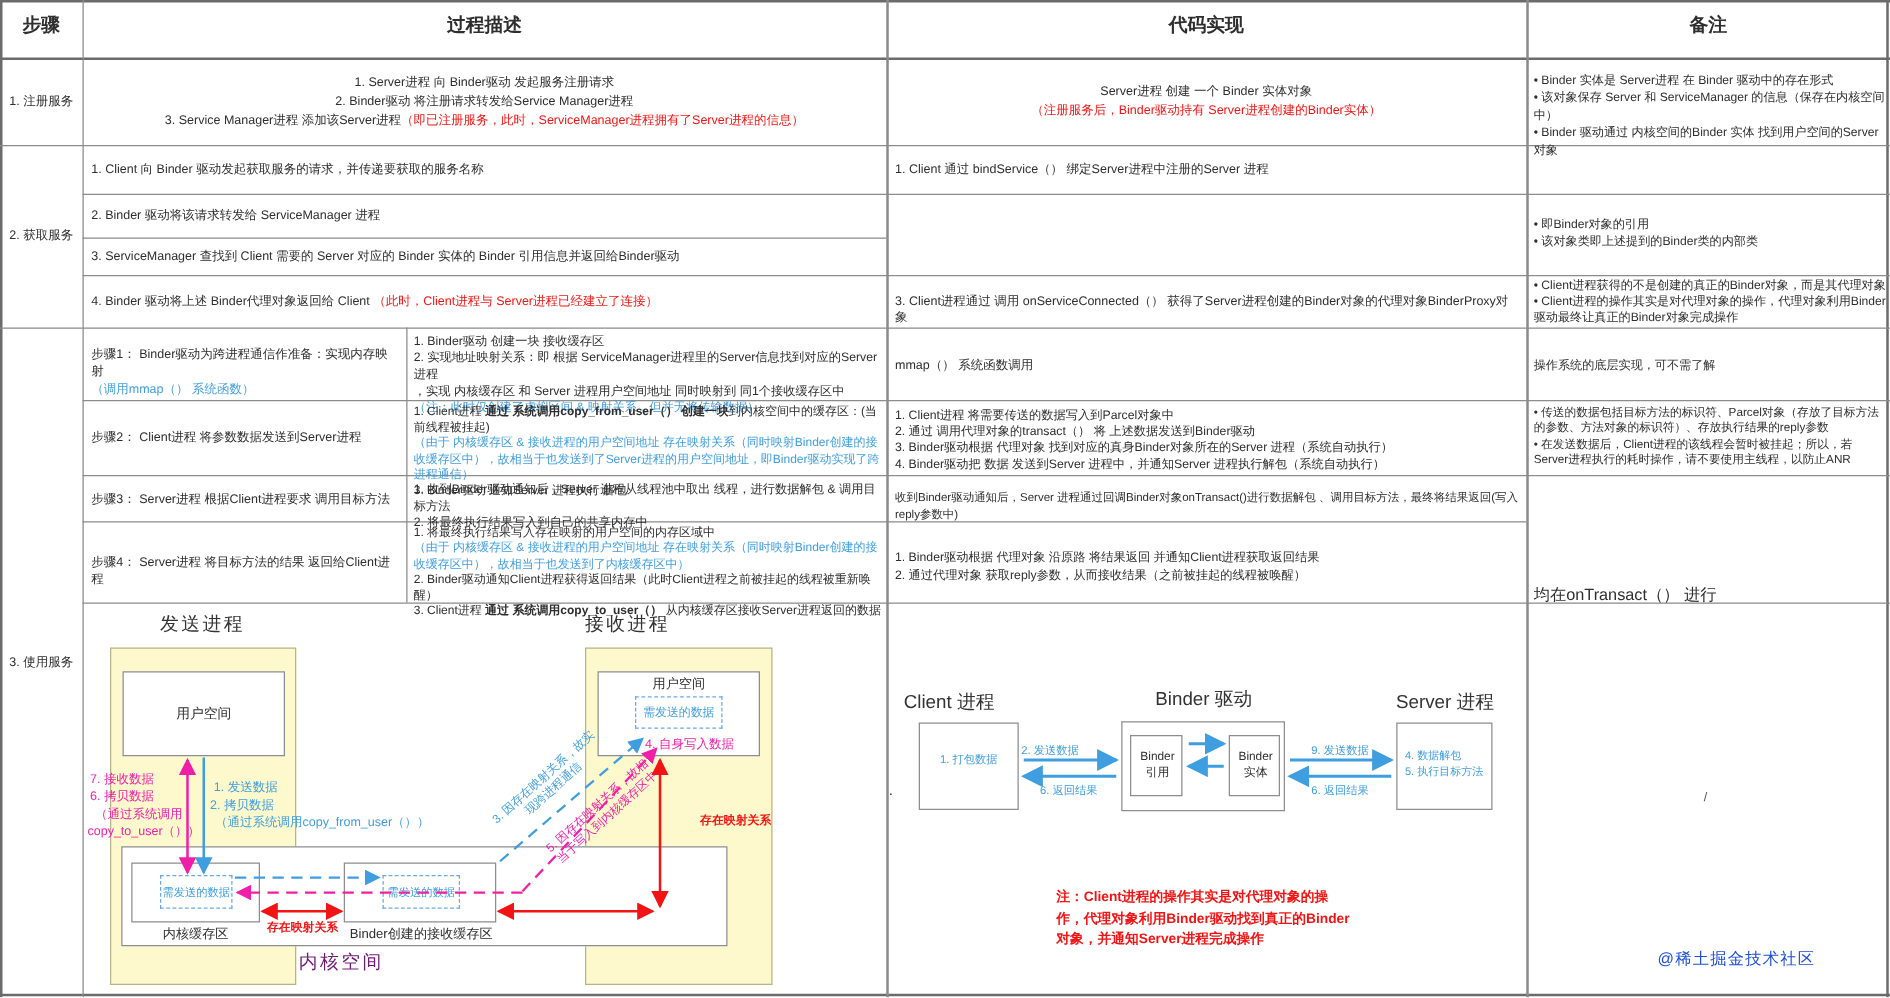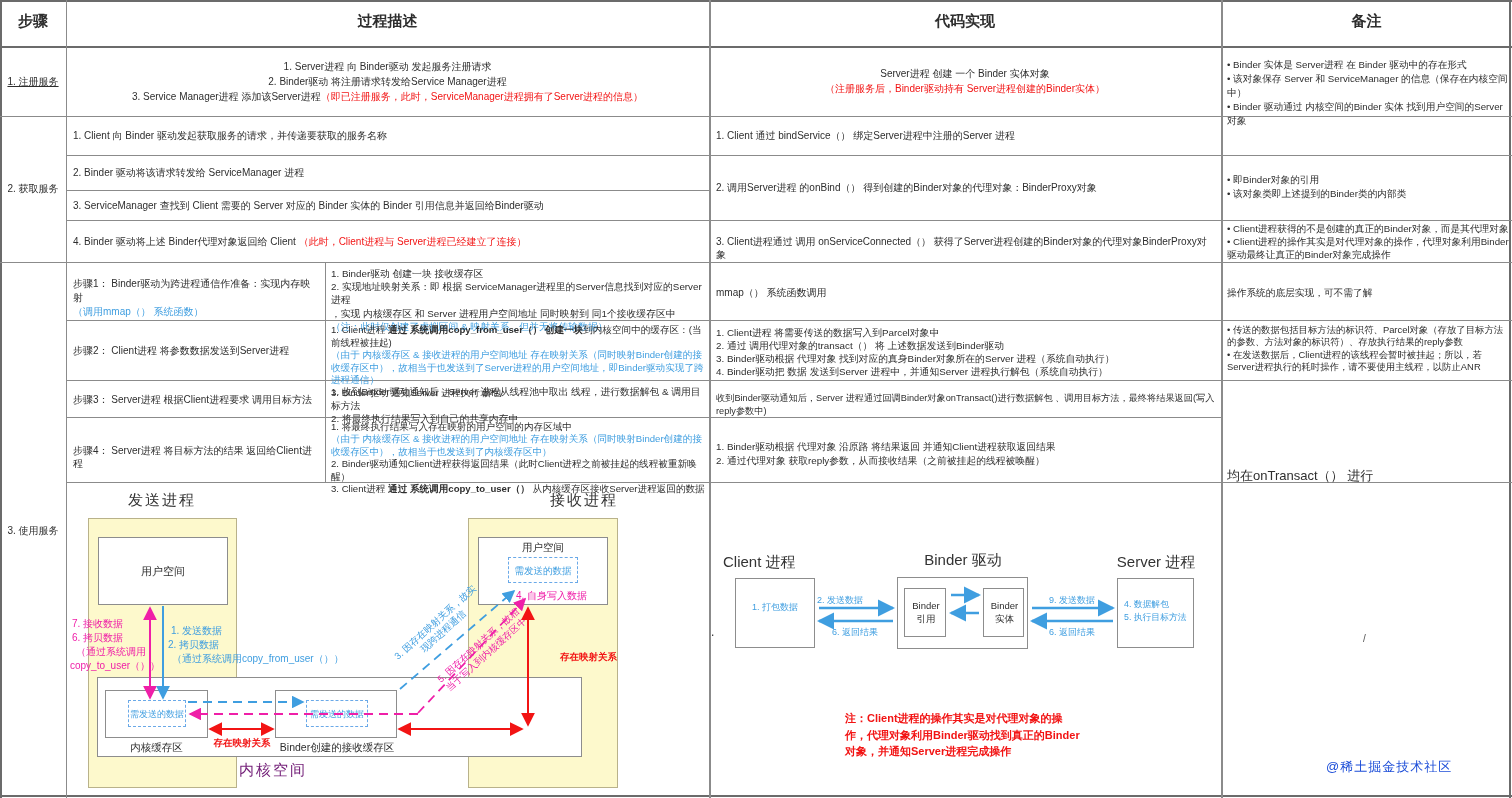--- a/index.html
+++ b/index.html
@@ -48,42 +48,41 @@
   <div class="ln" style="left:66px;top:380px;width:1446px;height:1px;"></div>
   <div class="ln" style="left:66px;top:417px;width:1155px;height:1px;"></div>
   <div class="ln" style="left:66px;top:482px;width:1446px;height:1px;"></div>
   <div class="ln" style="left:325px;top:262px;width:1px;height:220px;"></div>
 
   <div class="t hd" style="left:0;top:14px;width:66px;">步骤</div>
   <div class="t hd" style="left:66px;top:14px;width:643px;">过程描述</div>
   <div class="t hd" style="left:709px;top:14px;width:512px;">代码实现</div>
   <div class="t hd" style="left:1221px;top:14px;width:291px;">备注</div>
 
-  <div class="t ctr" style="left:0;top:75px;width:66px;text-decoration:underline;">1. 注册服务</div>
+  <div class="t ctr" style="left:0;top:75px;width:66px;">1. 注册服务</div>
   <div class="t ctr" style="left:66px;top:59px;width:643px;line-height:15px;">
     <div>1. Server进程 向 Binder驱动 发起服务注册请求</div>
     <div>2. Binder驱动 将注册请求转发给Service Manager进程</div>
     <div><span>3. Service Manager进程 添加该Server进程</span><span class="red">（即已注册服务，此时，ServiceManager进程拥有了Server进程的信息）</span></div>
   </div>
   <div class="t ctr" style="left:709px;top:66px;width:512px;line-height:15px;">
     <div>Server进程 创建 一个 Binder 实体对象</div>
     <div class="red">（注册服务后，Binder驱动持有 Server进程创建的Binder实体）</div>
   </div>
   <div class="t" style="left:1227px;top:58px;width:282px;line-height:14px;font-size:9.7px;">
     <div>• Binder 实体是 Server进程 在 Binder 驱动中的存在形式</div>
     <div>• 该对象保存 Server 和 ServiceManager 的信息（保存在内核空间中）</div>
     <div>• Binder 驱动通过 内核空间的Binder 实体 找到用户空间的Server对象</div>
   </div>
 
   <div class="t ctr" style="left:0;top:182px;width:66px;">2. 获取服务</div>
   <div class="t" style="left:73px;top:129px;width:620px;">1. Client 向 Binder 驱动发起获取服务的请求，并传递要获取的服务名称</div>
   <div class="t" style="left:716px;top:129px;width:496px;">1. Client 通过 bindService（） 绑定Server进程中注册的Server 进程</div>
   <div class="t" style="left:73px;top:166px;width:620px;">2. Binder 驱动将该请求转发给 ServiceManager 进程</div>
   <div class="t" style="left:73px;top:199px;width:620px;">3. ServiceManager 查找到 Client 需要的 Server 对应的 Binder 实体的 Binder 引用信息并返回给Binder驱动</div>
-  <div class="t" style="left:716px;top:181px;width:496px;">2. 调用Server进程 的onBind（） 得到创建的Binder对象的代理对象：BinderProxy对象</div>
   <div class="t" style="left:1227px;top:173px;width:282px;line-height:14px;font-size:9.7px;">
     <div>• 即Binder对象的引用</div>
     <div>• 该对象类即上述提到的Binder类的内部类</div>
   </div>
   <div class="t" style="left:73px;top:235px;width:620px;">
     <span>4. Binder 驱动将上述 Binder代理对象返回给 Client </span><span class="red">（此时，Client进程与 Server进程已经建立了连接）</span>
   </div>
   <div class="t" style="left:716px;top:235px;width:496px;">3. Client进程通过 调用 onServiceConnected（） 获得了Server进程创建的Binder对象的代理对象BinderProxy对象</div>
   <div class="t" style="left:1227px;top:222px;width:282px;line-height:13px;font-size:9.7px;">
     <div>• Client进程获得的不是创建的真正的Binder对象，而是其代理对象</div>
@@ -136,21 +135,21 @@
     <div>2. Binder驱动通知Client进程获得返回结果（此时Client进程之前被挂起的线程被重新唤醒）</div>
     <div><span>3. Client进程 </span><span class="bold">通过 系统调用copy_to_user（）</span><span> 从内核缓存区接收Server进程返回的数据</span></div>
   </div>
   <div class="t" style="left:716px;top:440px;width:496px;line-height:13.5px;font-size:9.8px;">
     <div>1. Binder驱动根据 代理对象 沿原路 将结果返回 并通知Client进程获取返回结果</div>
     <div>2. 通过代理对象 获取reply参数，从而接收结果（之前被挂起的线程被唤醒）</div>
   </div>
   <div class="t" style="left:1227px;top:429px;width:282px;font-size:13px;margin-top:40px;">均在onTransact（） 进行</div>
 
   <div class="t" style="left:87px;top:493px;width:150px;font-size:15px;text-align:center;letter-spacing:2px;color:#333;">发送进程</div>
-  <div class="t" style="left:468px;top:493px;width:150px;font-size:15px;text-align:right;letter-spacing:2px;color:#333;">接收进程</div>
+  <div class="t" style="left:468px;top:493px;width:150px;font-size:15px;text-align:left;letter-spacing:2px;color:#333;">接收进程</div>
 
   <div class="ybox" style="left:88px;top:518px;width:149px;height:270px;"></div>
   <div class="ybox" style="left:468px;top:518px;width:150px;height:270px;"></div>
 
   <div class="box" style="left:98px;top:537px;width:130px;height:68px;"></div>
   <div class="t" style="left:98px;top:565px;width:130px;text-align:center;font-size:11px;">用户空间</div>
 
   <div class="box" style="left:478px;top:537px;width:130px;height:68px;"></div>
   <div class="t" style="left:478px;top:541px;width:130px;text-align:center;font-size:10.5px;">用户空间</div>
   <div class="dashedbox" style="left:508px;top:557px;width:70px;height:26px;font-size:9.5px;line-height:26px;"><span>需发送的数据</span></div>

